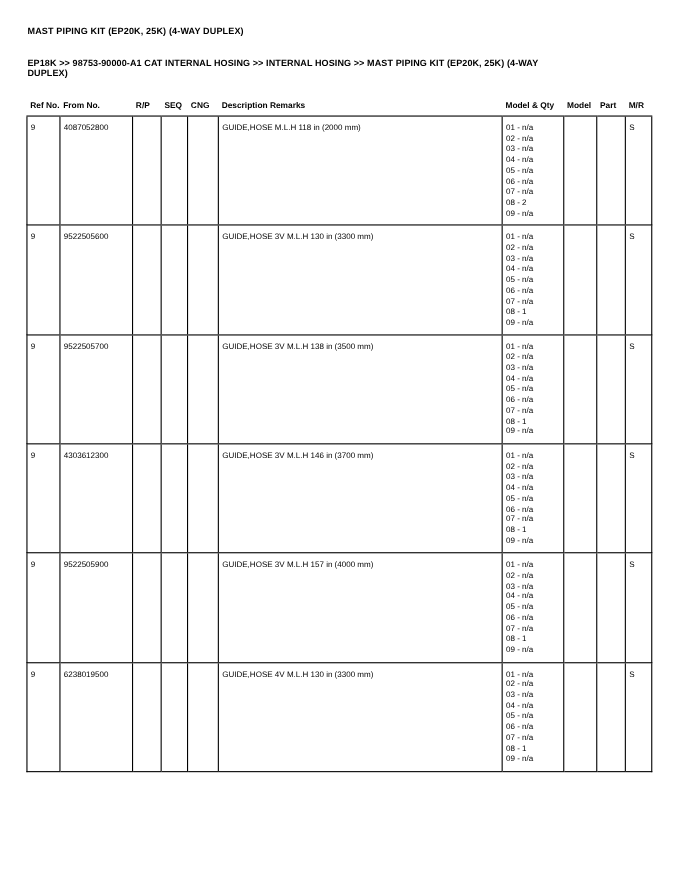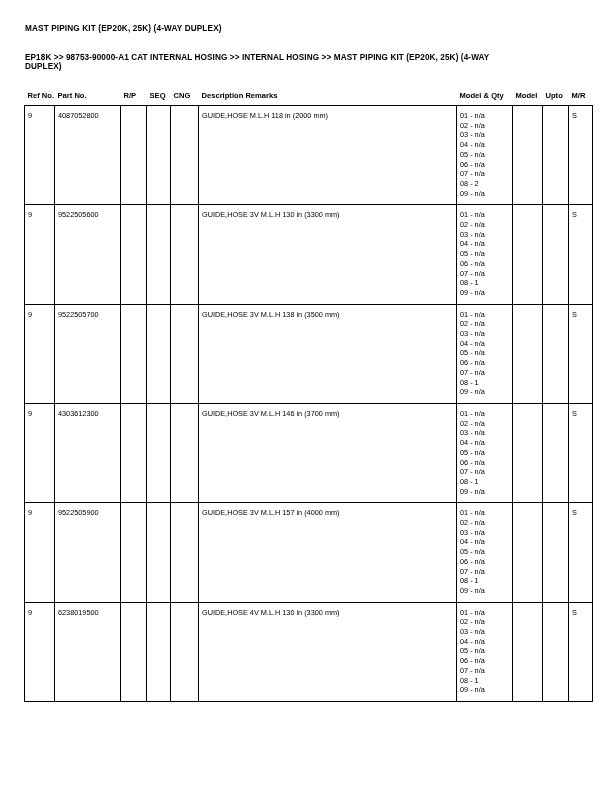--- a/index.html
+++ b/index.html
@@ -101,28 +101,28 @@
         <col class="c-cng">
       <col class="c-desc">
         <col class="c-model">
         <col class="c-from">
         <col class="c-upto">
         <col class="c-mr">
     </colgroup>
     <thead>
       <tr>
         <th>Ref No.</th>
-        <th>Part No.</th>
+        <th>From No.</th>
         <th>R/P</th>
         <th>SEQ</th>
         <th>CNG</th>
         <th>Description Remarks</th>
         <th>Model &amp; Qty</th>
         <th>Model</th>
-        <th>Upto</th>
+        <th>Part</th>
         <th>M/R</th>
       </tr>
     </thead>
     <tbody id="parts-body">
         <tr>
           <td>9</td>
           <td>4087052800</td>
           <td></td>
           <td></td>
           <td></td>

